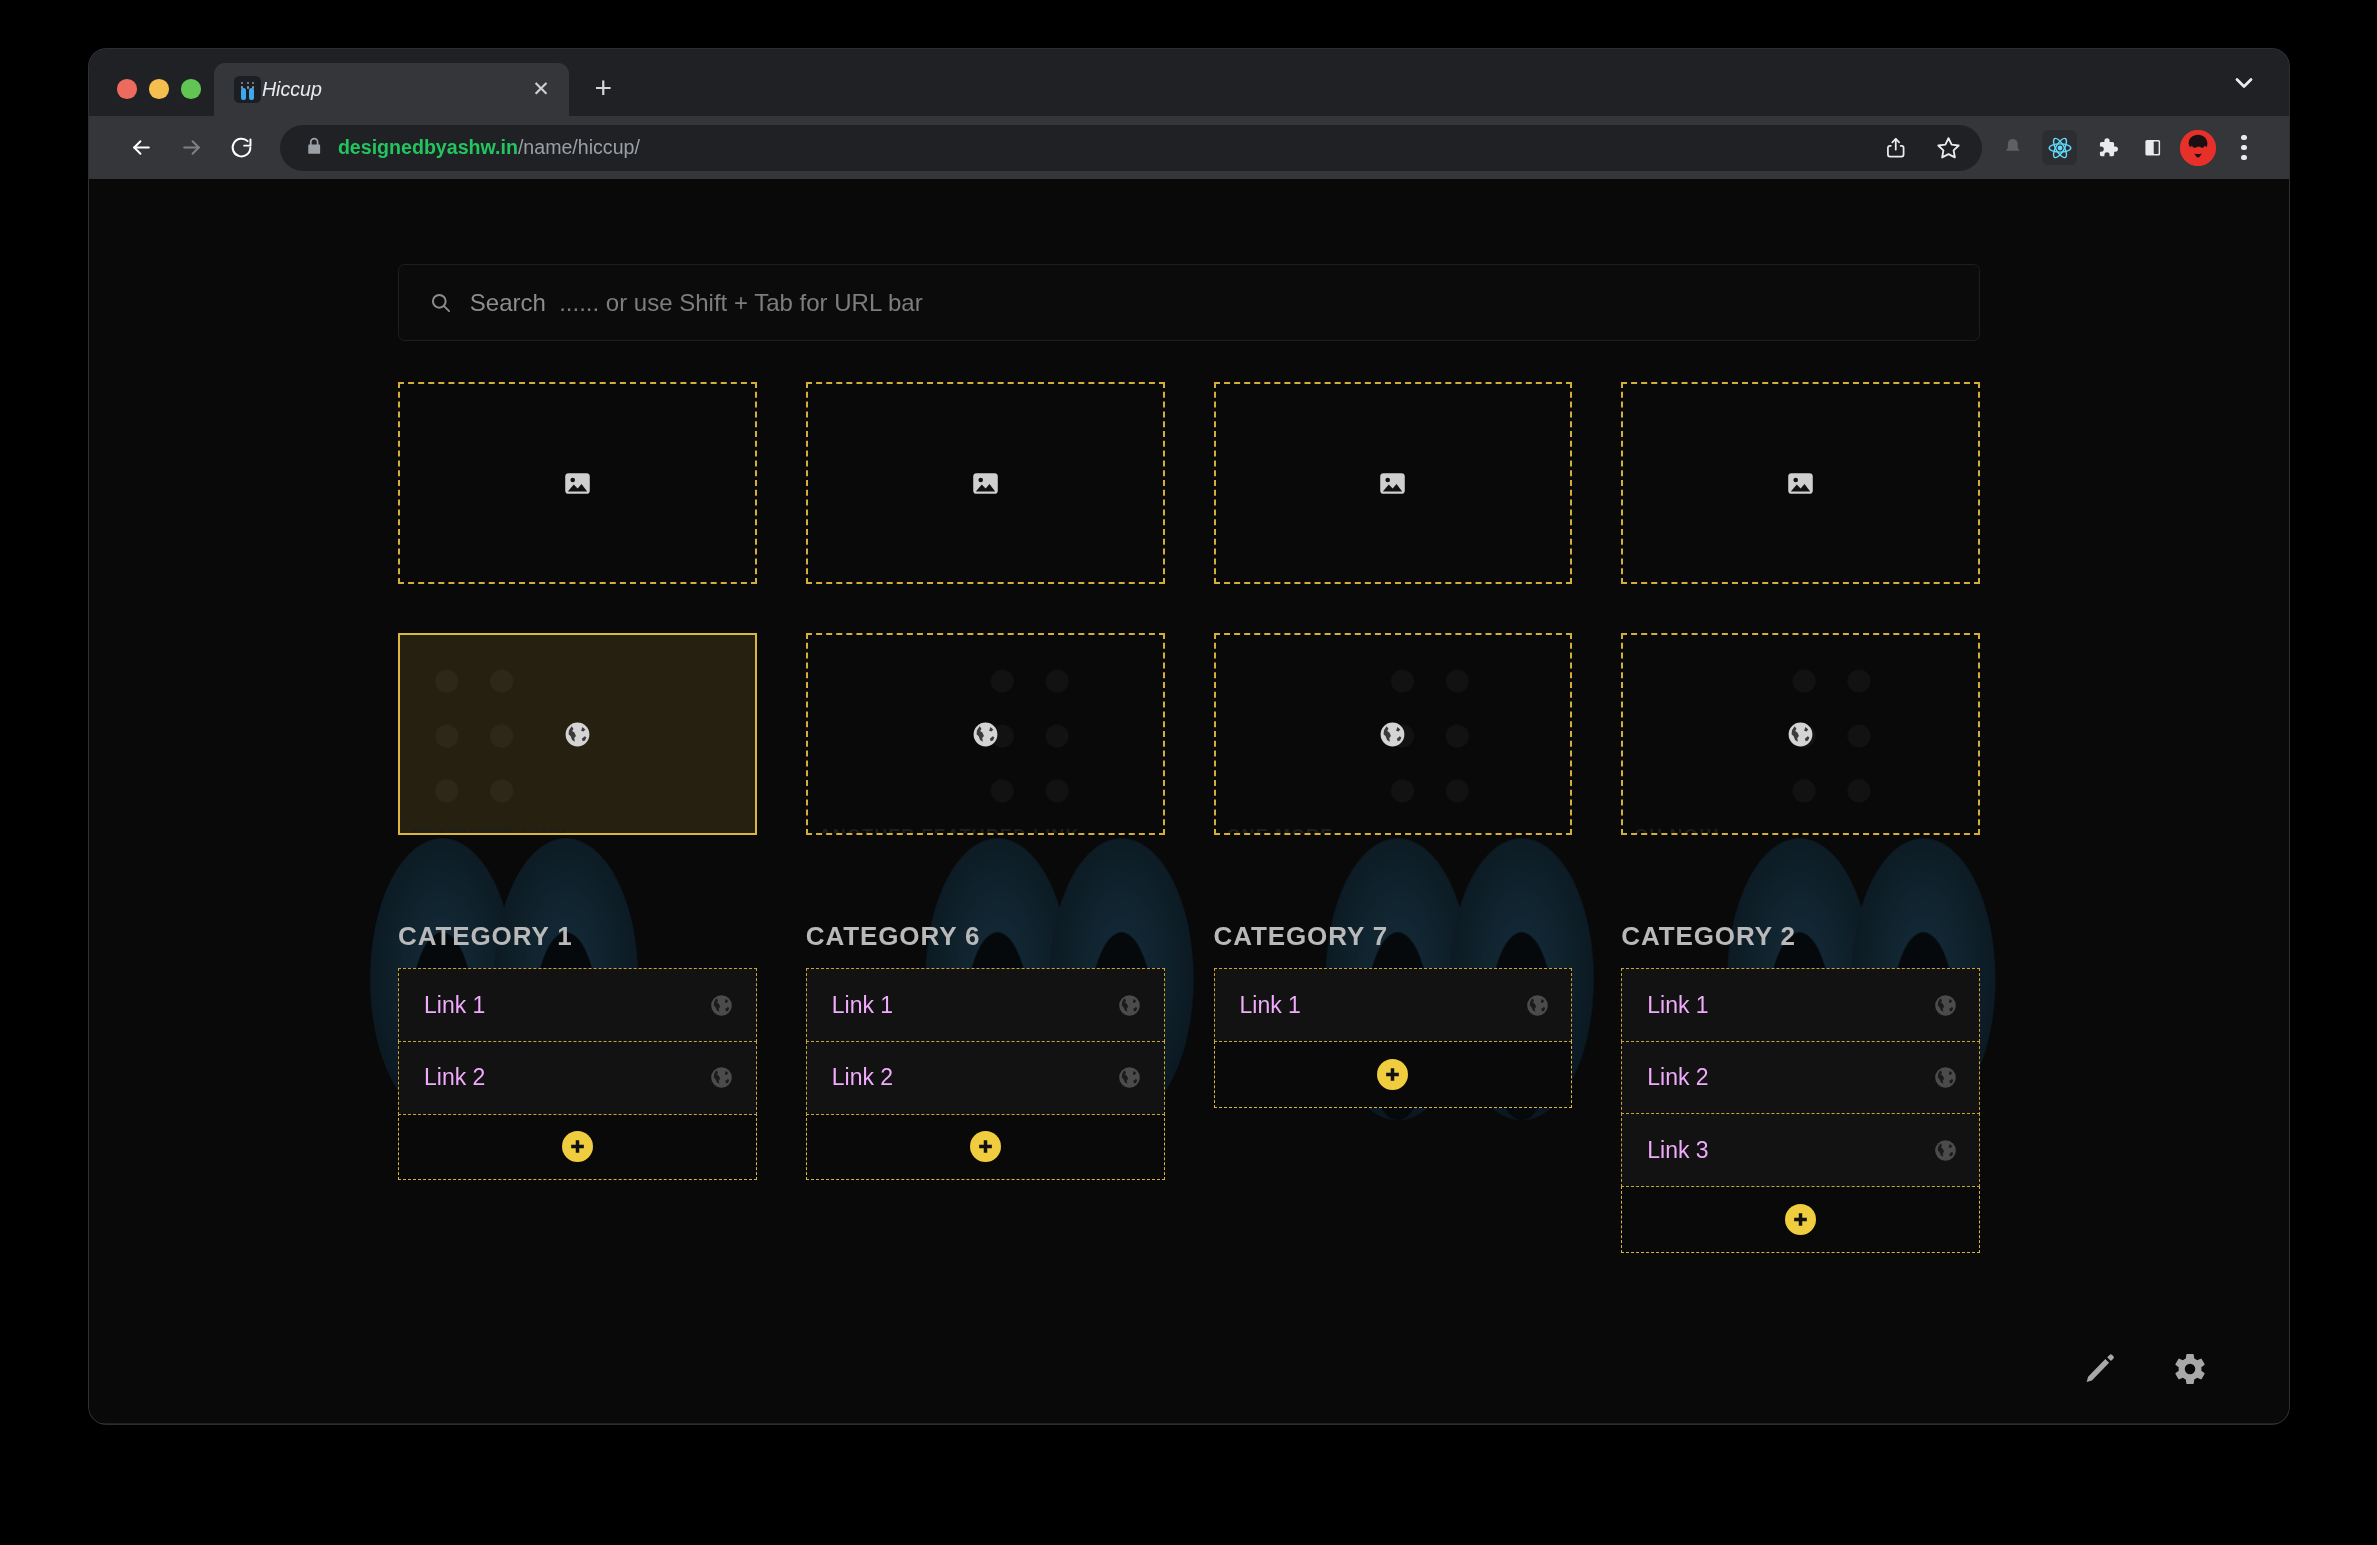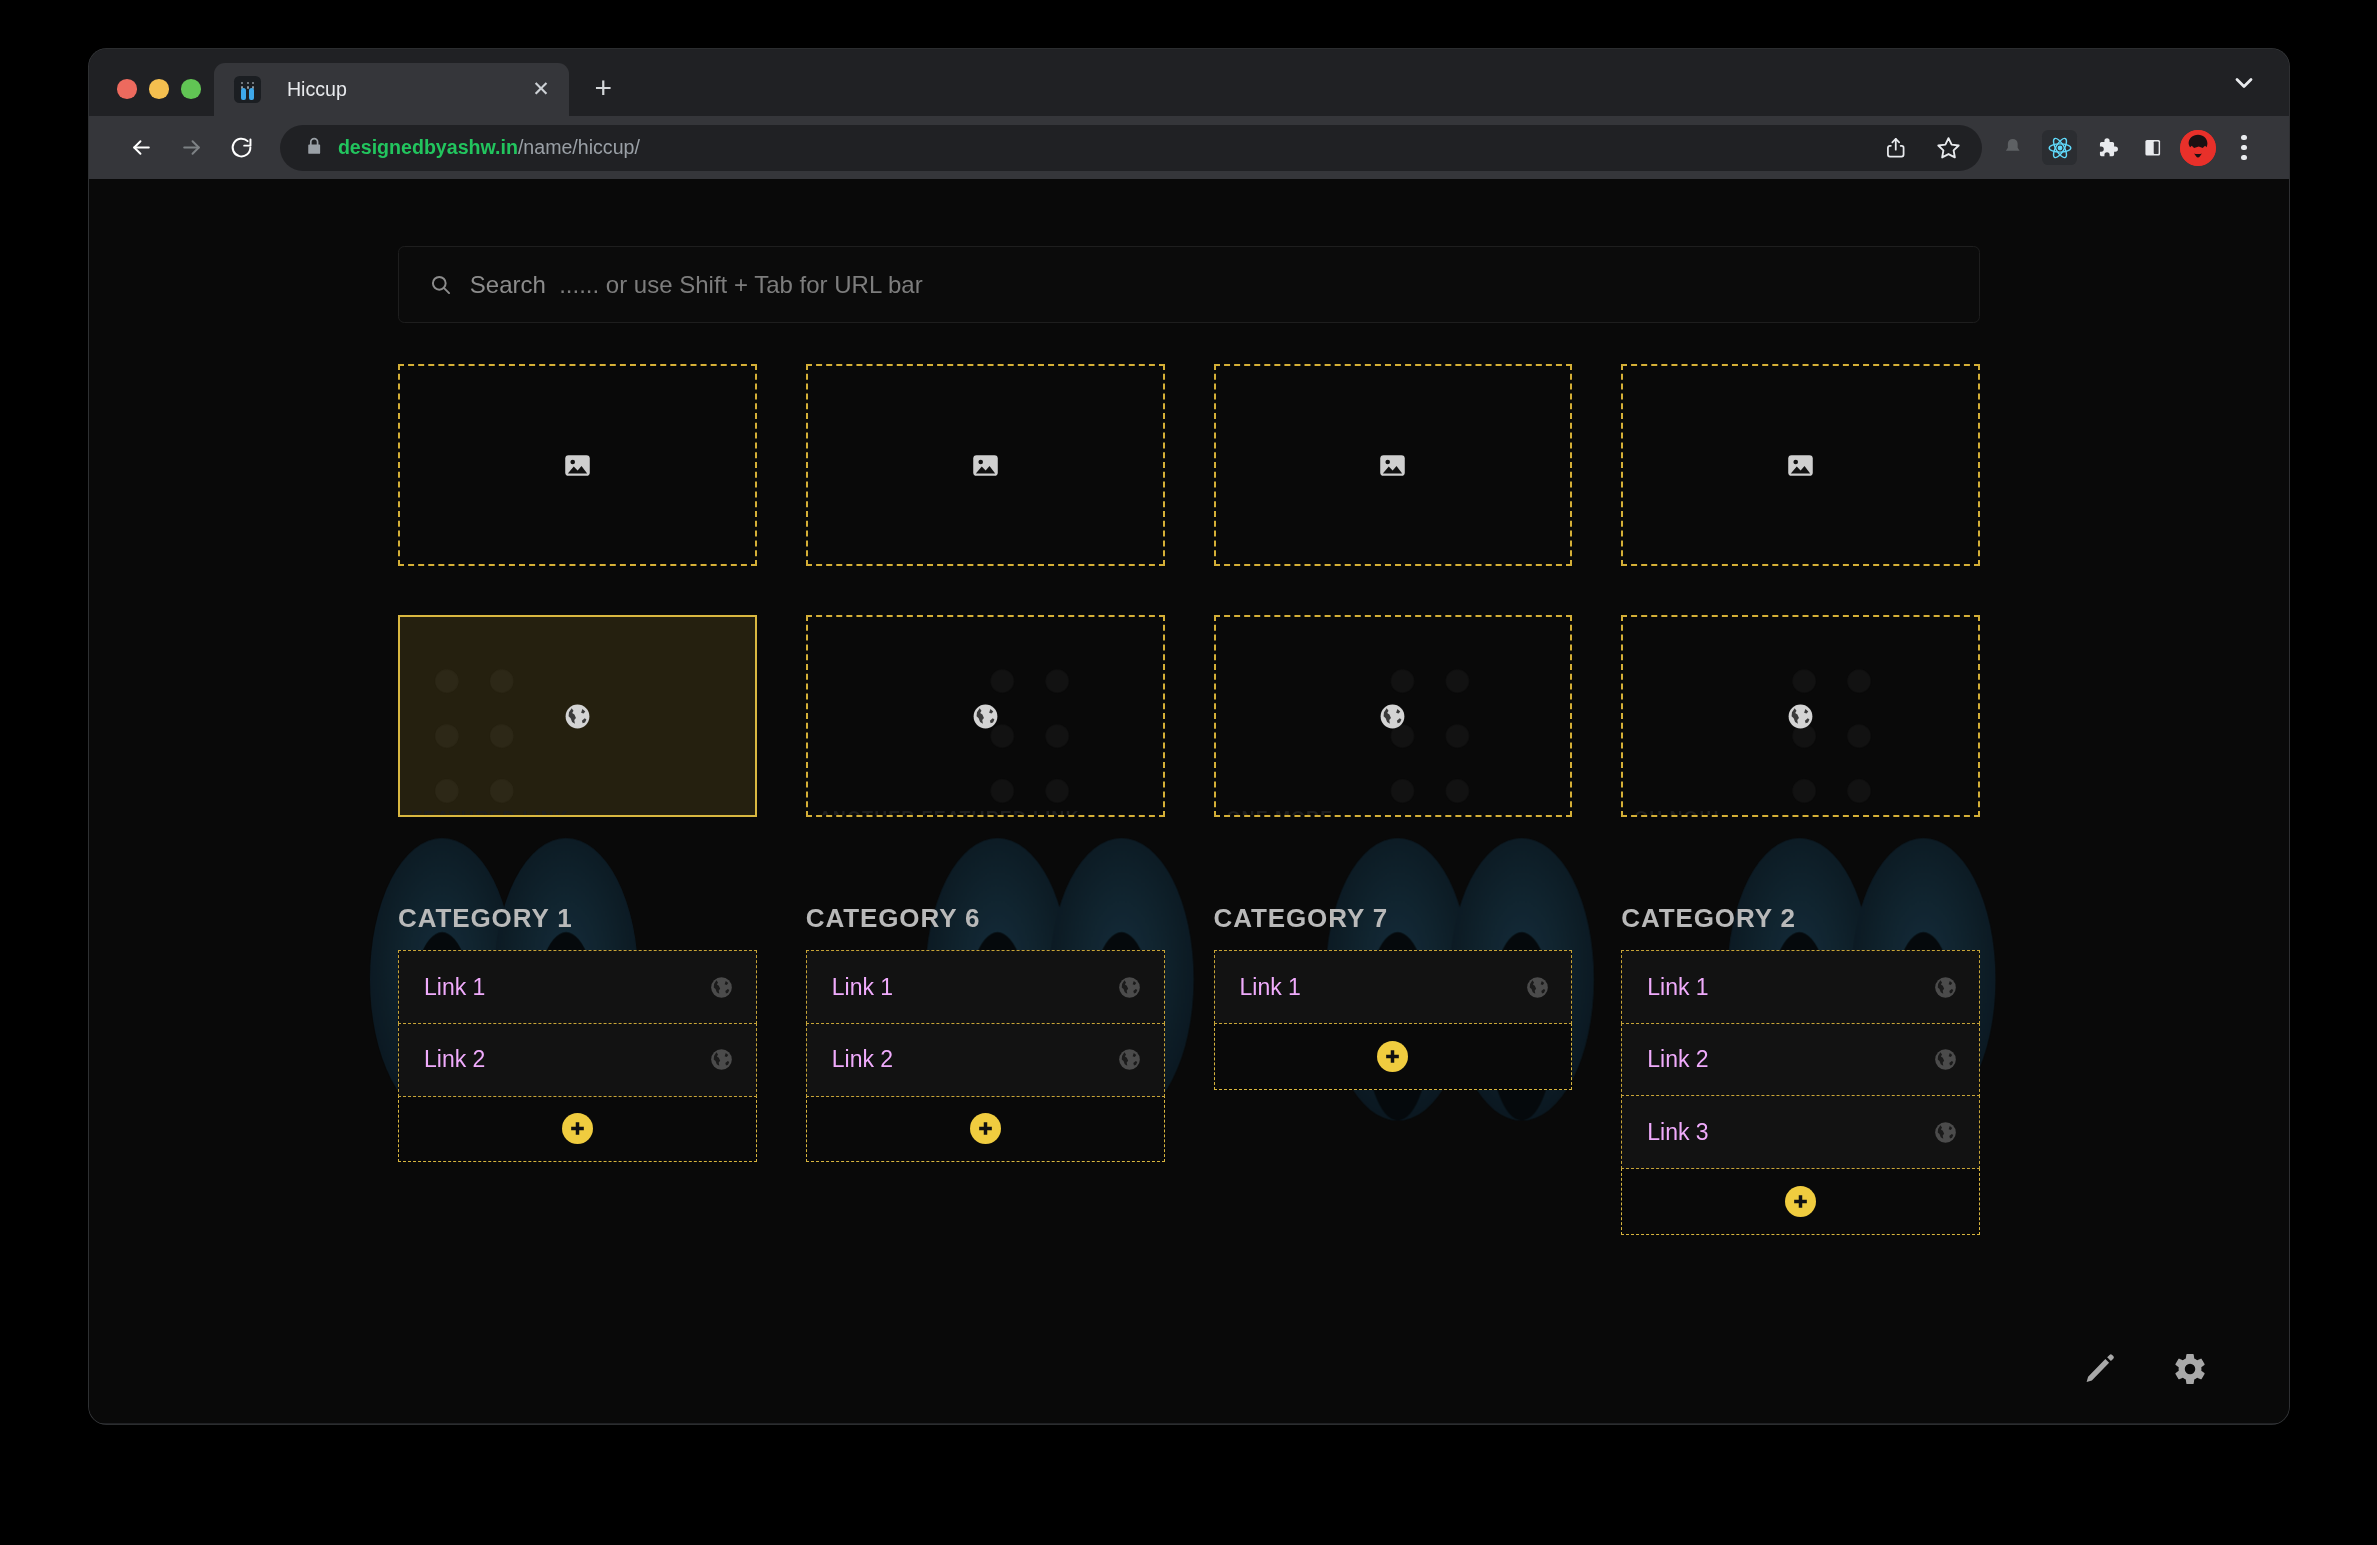--- a/index.html
+++ b/index.html
@@ -57,22 +57,22 @@
     background: #8f969c;
   }
   .tab-favicon .fbar {
     position: absolute; bottom: 3.1px; width: 5.5px; height: 11.8px;
     background: #3ea8ea; border-radius: 3.1px 3.1px 2.4px 2.4px;
   }
   .tab-title {
     flex: 1 1 auto;
     color: #e8eaed;
     font-size: 19.6px;
-    margin-left: 26px;
-    white-space: nowrap; overflow: hidden; text-overflow: ellipsis;
+    margin-left: 1px;
+    white-space: nowrap; overflow: hidden; text-overflow: ellipsis; font-style: italic;
   }
   .tab-close {
     width: 27px; height: 27px;
     color: #cdd1d5;
     font-size: 21px; line-height: 25px; text-align: center;
     flex: 0 0 auto;
   }
   .new-tab {
     color: #d4d7da; font-size: 30px; font-weight: 300;
     margin-left: 17.3px; margin-bottom: 12.6px;
@@ -136,21 +136,21 @@
   }
   .page-bg {
     position: absolute; inset: 0;
     pointer-events: none;
   }
 
   .content {
     position: relative;
     width: 1582px;
     margin: 0 auto;
-    padding-top: 67px;
+    padding-top: 85px;
   }
 
   
   .searchbar {
     height: 77px;
     background: #0b0b0b;
     border: 0.8px solid #1e1e1e;
     border-radius: 6.3px;
     display: flex; align-items: center;
     padding: 0 30px;

